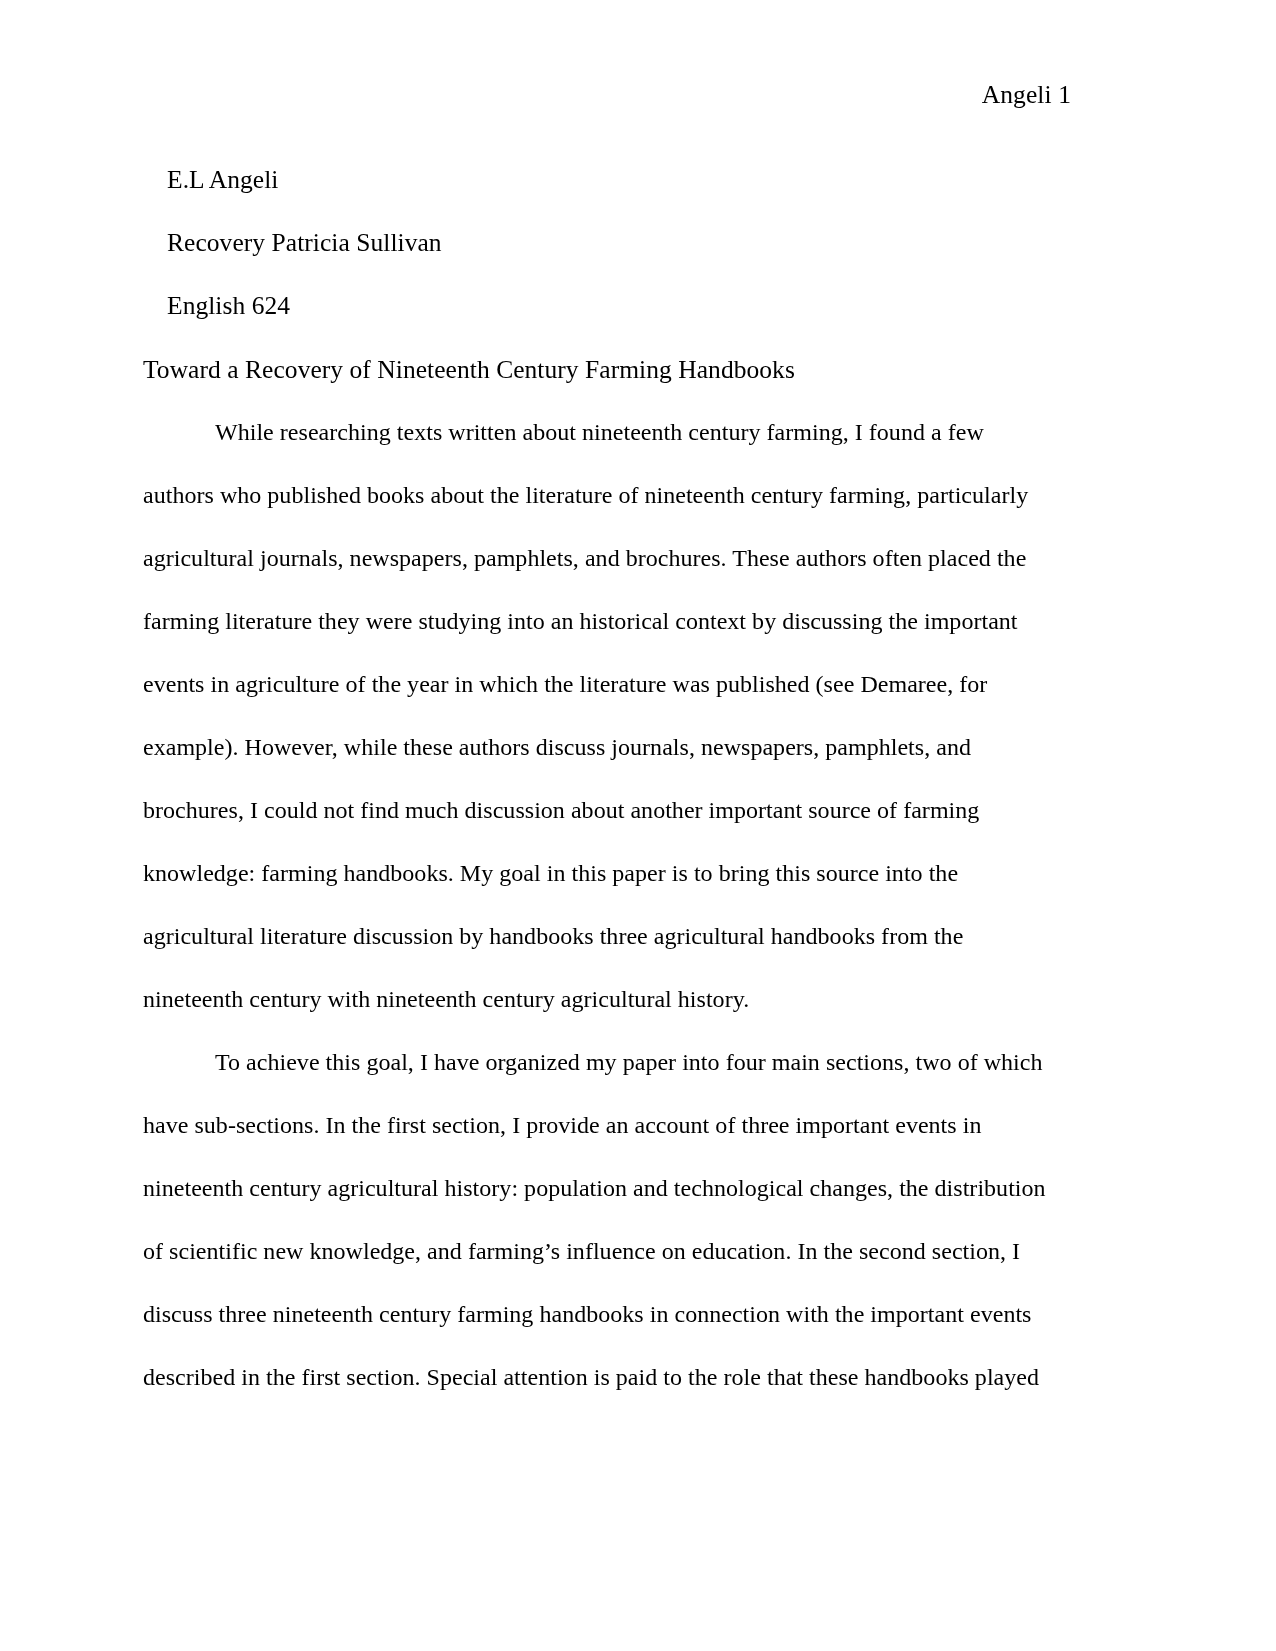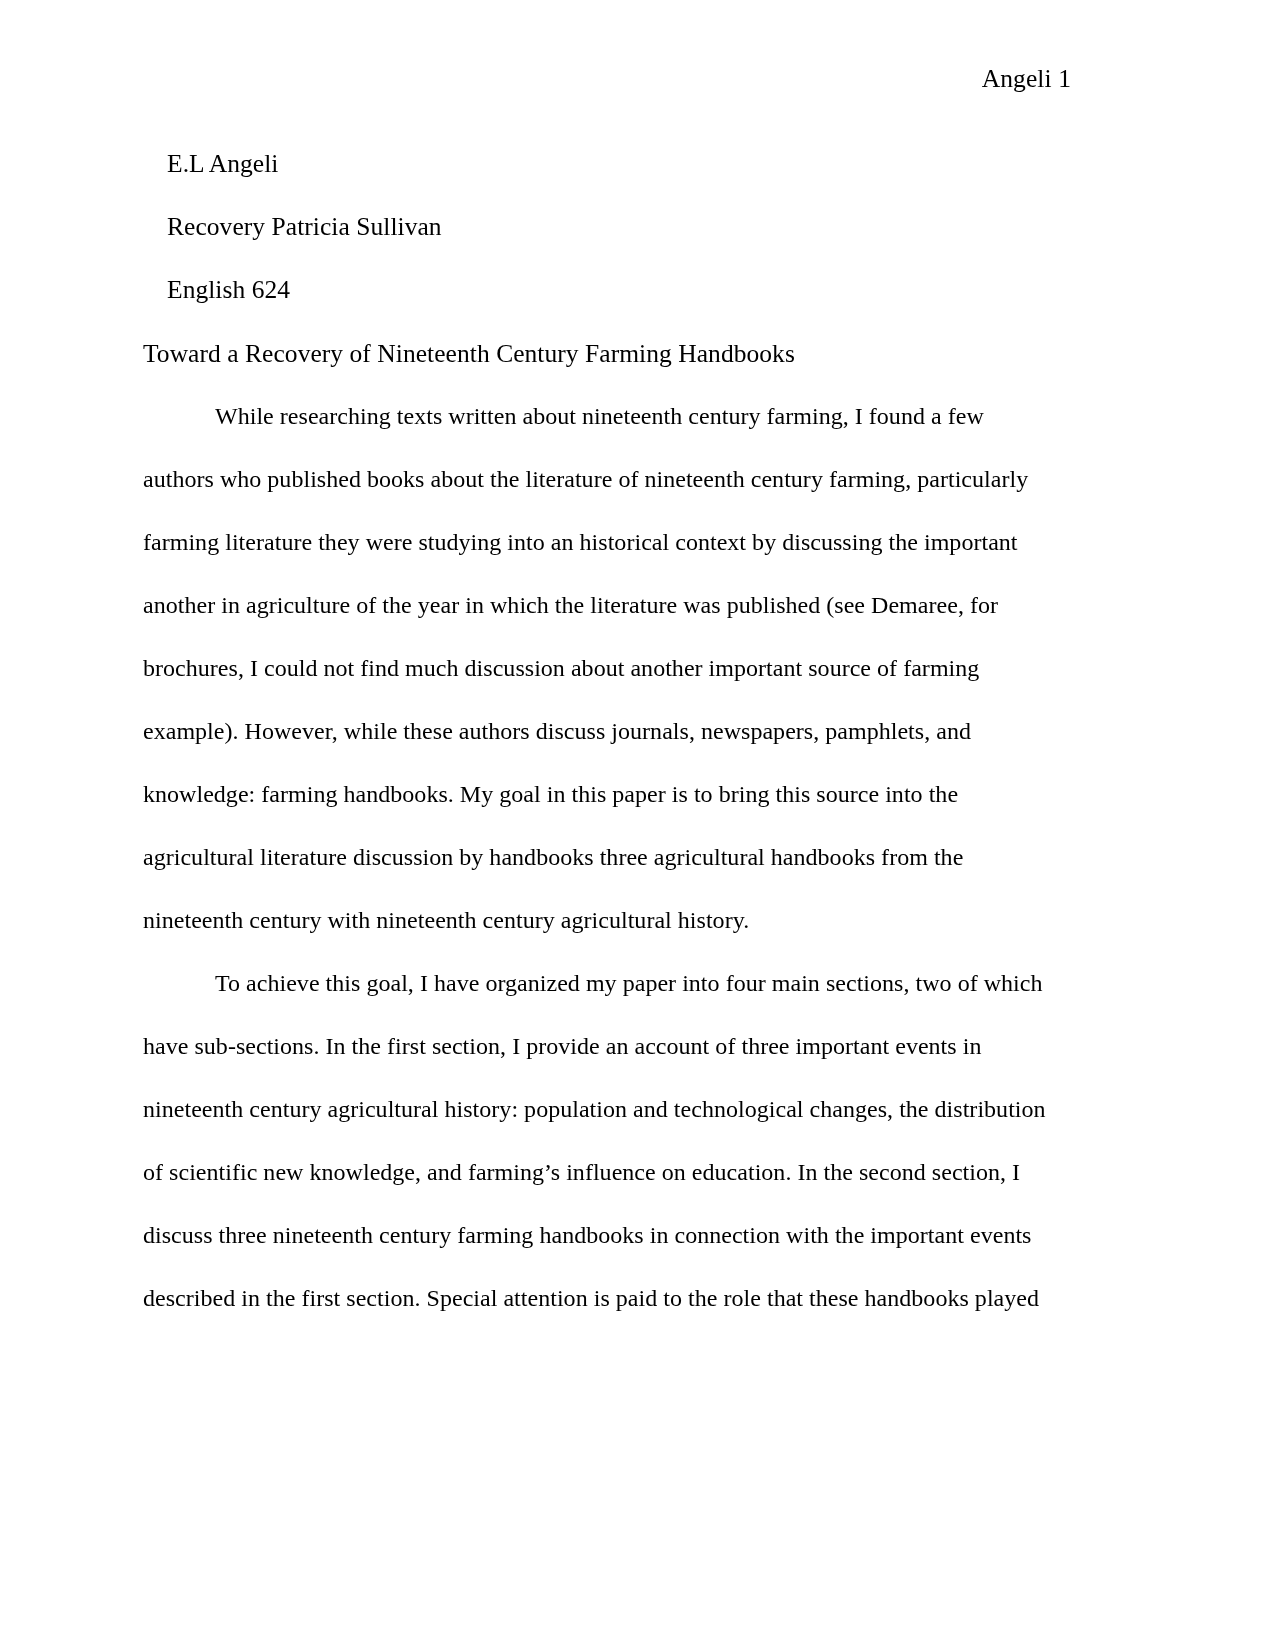--- a/index.html
+++ b/index.html
@@ -14,21 +14,21 @@
     overflow: hidden;
     font-family: "Liberation Serif", "DejaVu Serif", serif;
     color: #000000;
     -webkit-font-smoothing: antialiased;
   }
 
   
   .page {
     position: absolute;
     left: 0;
-    top: 0;
+    top: 16px;
     width: 1276px;
     height: 1267px;
     background: #ffffff;
     box-sizing: border-box;
   }
 
   
   .running-header {
     position: absolute;
     top: 66px;
@@ -102,24 +102,25 @@
       <div class="heading-line">E.L Angeli</div>
       <div class="heading-line">Recovery Patricia Sullivan</div>
       <div class="heading-line">English 624</div>
     </div>
 
     <div class="doc-title">Toward a Recovery of Nineteenth Century Farming Handbooks</div>
 
     <div class="paragraph">
       <div class="body-line indent">While researching texts written about nineteenth century farming, I found a few</div>
       <div class="body-line">authors who published books about the literature of nineteenth century farming, particularly</div>
+      <div class="body-line">agricultural journals, newspapers, pamphlets, and brochures. These authors often placed the</div>
       <div class="body-line">farming literature they were studying into an historical context by discussing the important</div>
-      <div class="body-line">another in agriculture of the year in which the literature was published (see Demaree, for</div>
+      <div class="body-line">events in agriculture of the year in which the literature was published (see Demaree, for</div>
+      <div class="body-line">example). However, while these authors discuss journals, newspapers, pamphlets, and</div>
       <div class="body-line">brochures, I could not find much discussion about another important source of farming</div>
-      <div class="body-line">example). However, while these authors discuss journals, newspapers, pamphlets, and</div>
       <div class="body-line">knowledge: farming handbooks. My goal in this paper is to bring this source into the</div>
       <div class="body-line">agricultural literature discussion by handbooks three agricultural handbooks from the</div>
       <div class="body-line">nineteenth century with nineteenth century agricultural history.</div>
     </div>
 
     <div class="paragraph">
       <div class="body-line indent">To achieve this goal, I have organized my paper into four main sections, two of which</div>
       <div class="body-line">have sub-sections. In the first section, I provide an account of three important events in</div>
       <div class="body-line">nineteenth century agricultural history: population and technological changes, the distribution</div>
       <div class="body-line">of scientific new knowledge, and farming’s influence on education. In the second section, I</div>

